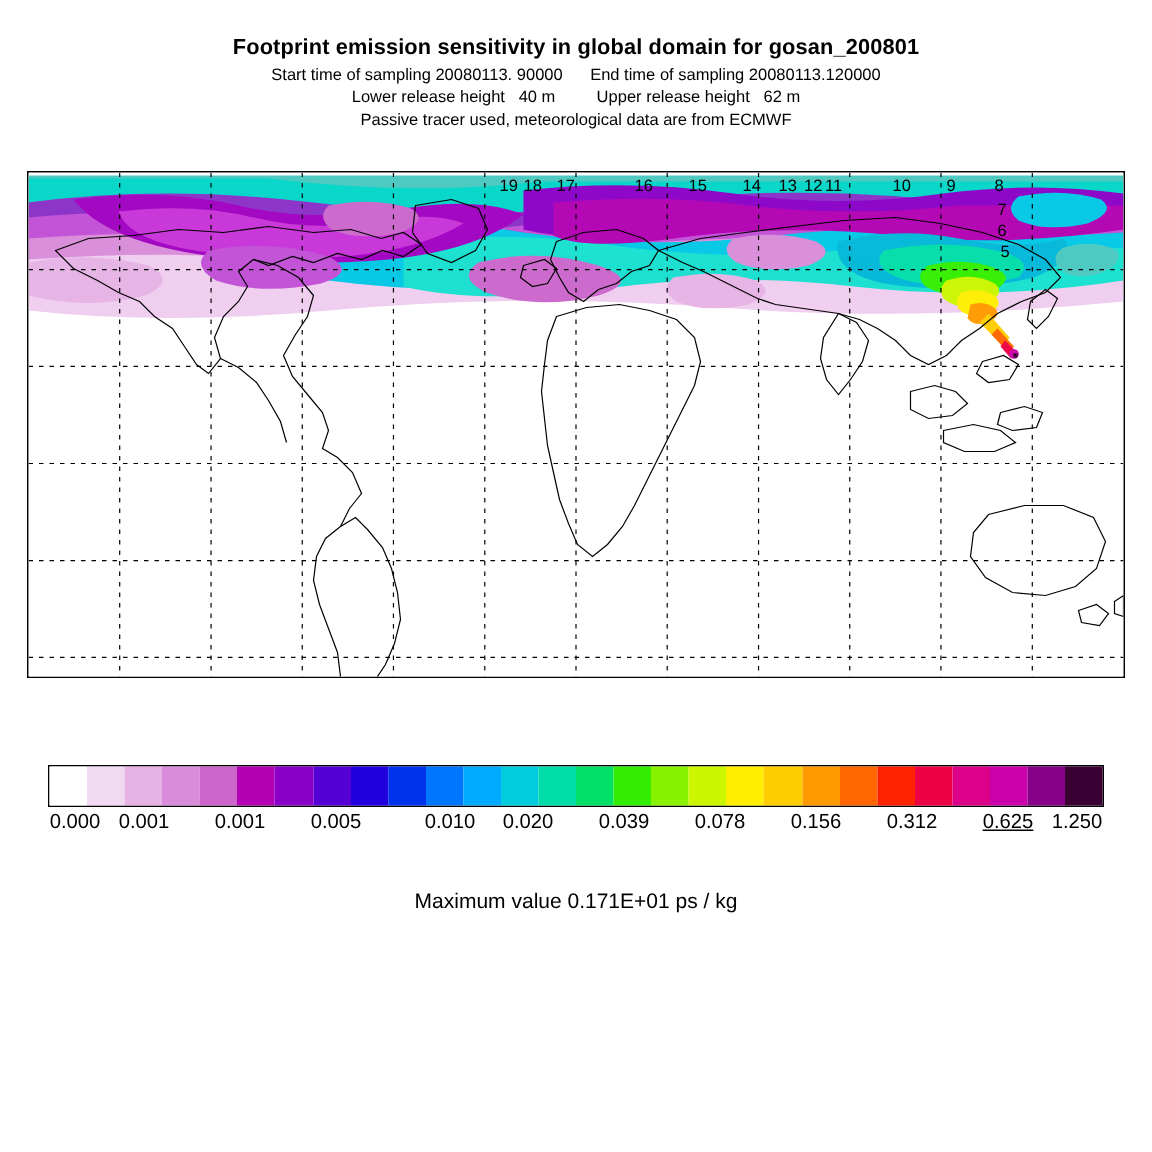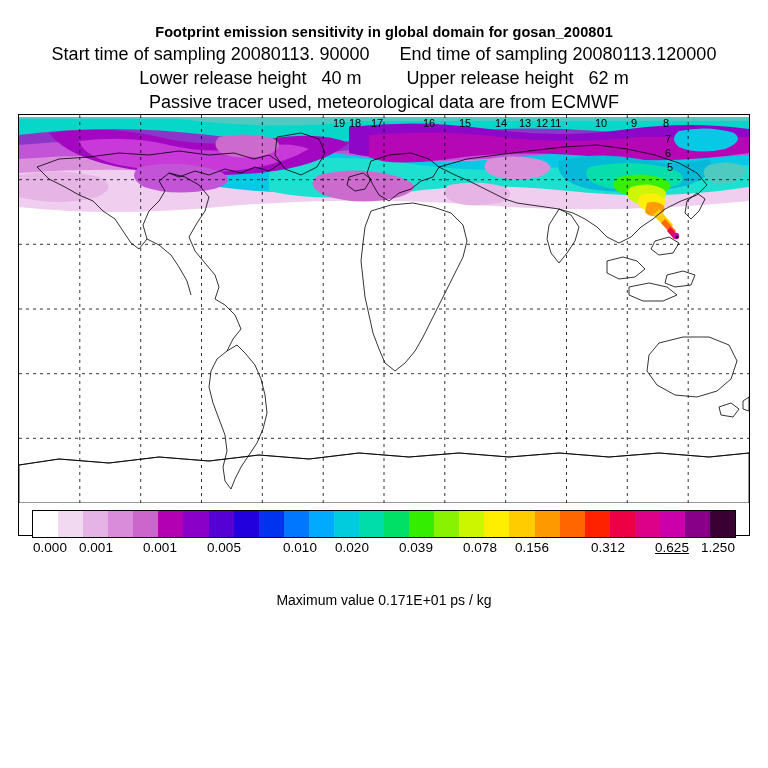--- a/index.html
+++ b/index.html
@@ -25,31 +25,31 @@
     text-align: center;
     padding-top: 24px;
   }
   .title {
     font-size: 14.5px;
     font-weight: bold;
     letter-spacing: 0.1px;
     margin-bottom: 4px;
   }
   .subline {
-    font-size: 18px;
+    font-size: 11px;
     margin-bottom: 3px;
     white-space: pre;
   }
   
   .map-wrap {
     position: absolute;
     left: 18px;
     top: 114px;
     width: 732px;
-    height: 422px;
+    height: 338px;
     border: 1px solid #000;
     box-sizing: border-box;
     background: #ffffff;
     overflow: hidden;
   }
   .map-svg {
     position: absolute;
     left: 0;
     top: 0;
   }
@@ -302,21 +302,21 @@
 
   <div class="cbar-labels">
       <span class="cbar-label" style="left: 50px;">0.000</span>
       <span class="cbar-label" style="left: 96px;">0.001</span>
       <span class="cbar-label" style="left: 160px;">0.001</span>
       <span class="cbar-label" style="left: 224px;">0.005</span>
       <span class="cbar-label" style="left: 300px;">0.010</span>
       <span class="cbar-label" style="left: 352px;">0.020</span>
       <span class="cbar-label" style="left: 416px;">0.039</span>
       <span class="cbar-label" style="left: 480px;">0.078</span>
-      <span class="cbar-label" style="left: 532px; text-align: right;">0.156</span>
+      <span class="cbar-label" style="left: 544px; text-align: right;">0.156</span>
       <span class="cbar-label" style="left: 608px;">0.312</span>
       <span class="cbar-label" style="left: 672px; text-decoration: underline;">0.625</span>
       <span class="cbar-label" style="left: 718px;">1.250</span>
     </div>
 
 
   <div class="maxval">Maximum value  0.171E+01 ps / kg</div>
 
 </div>
 

